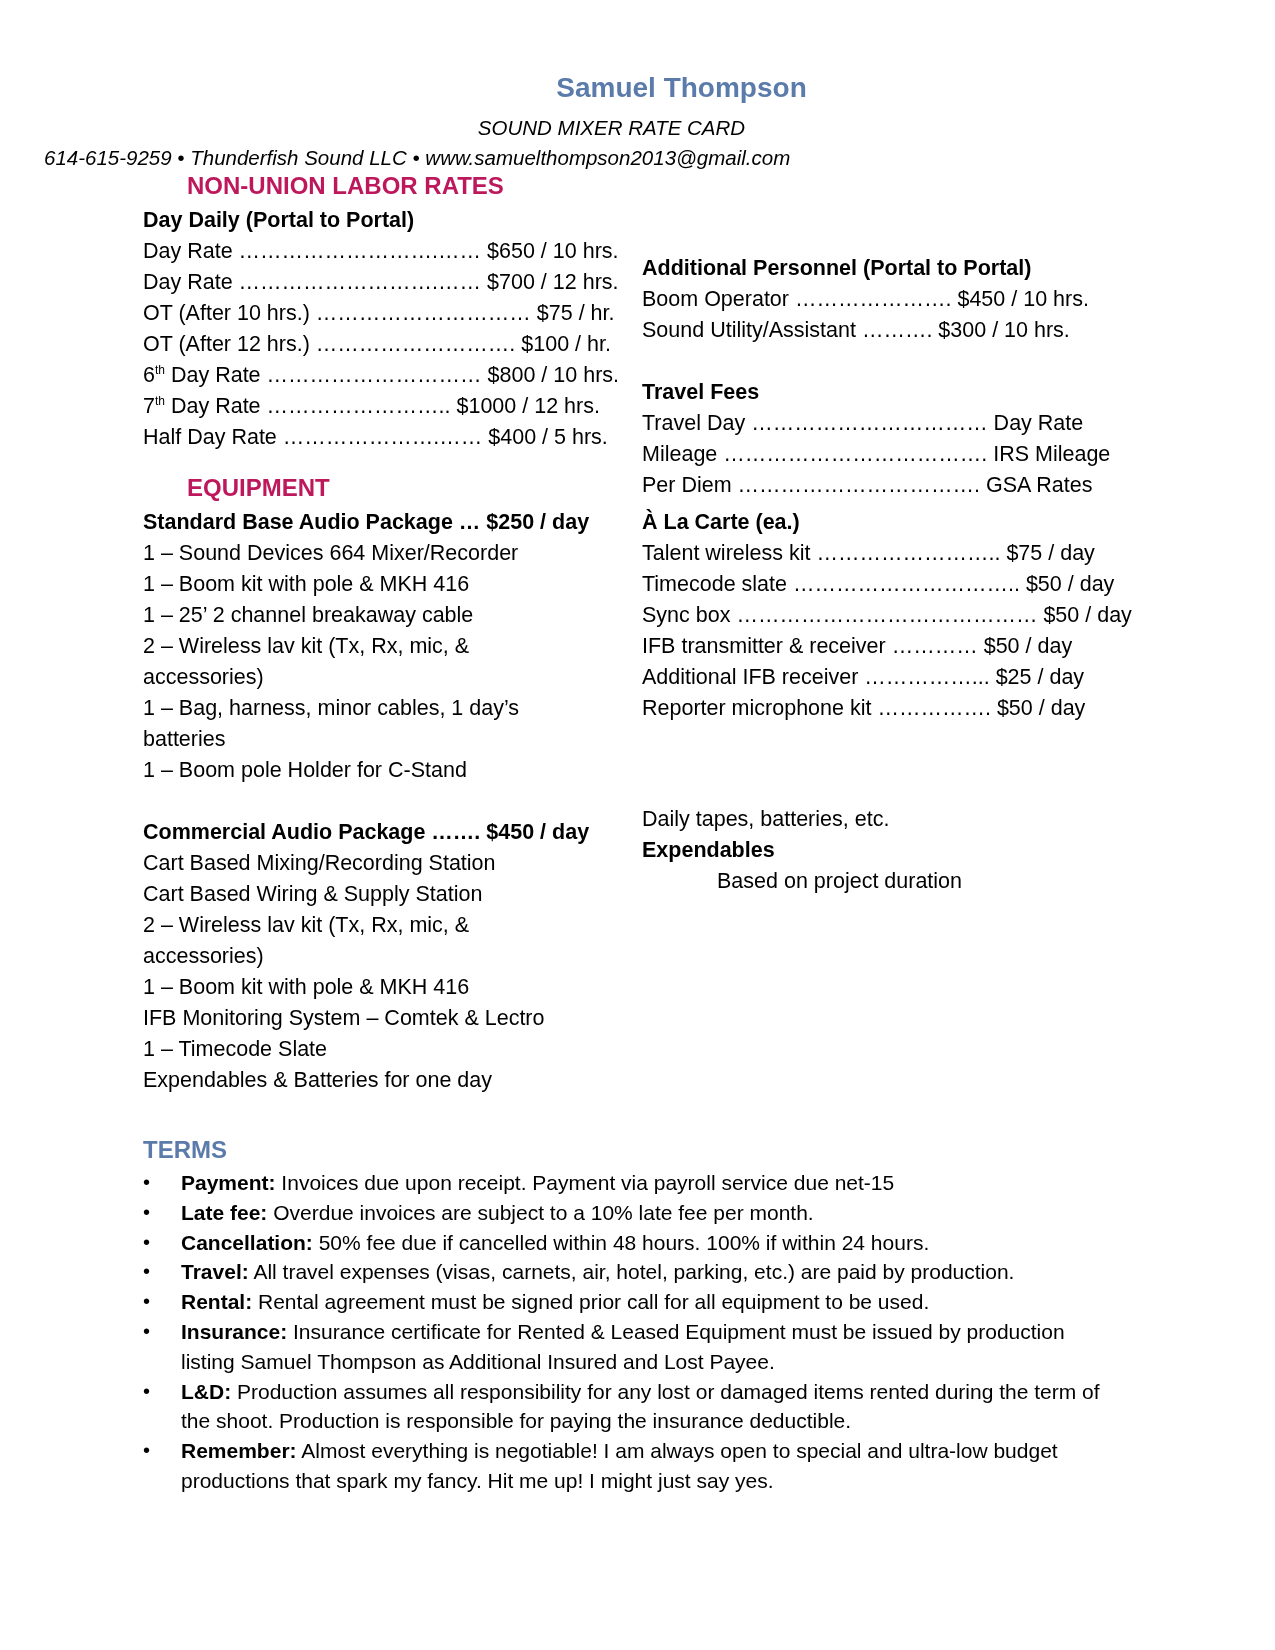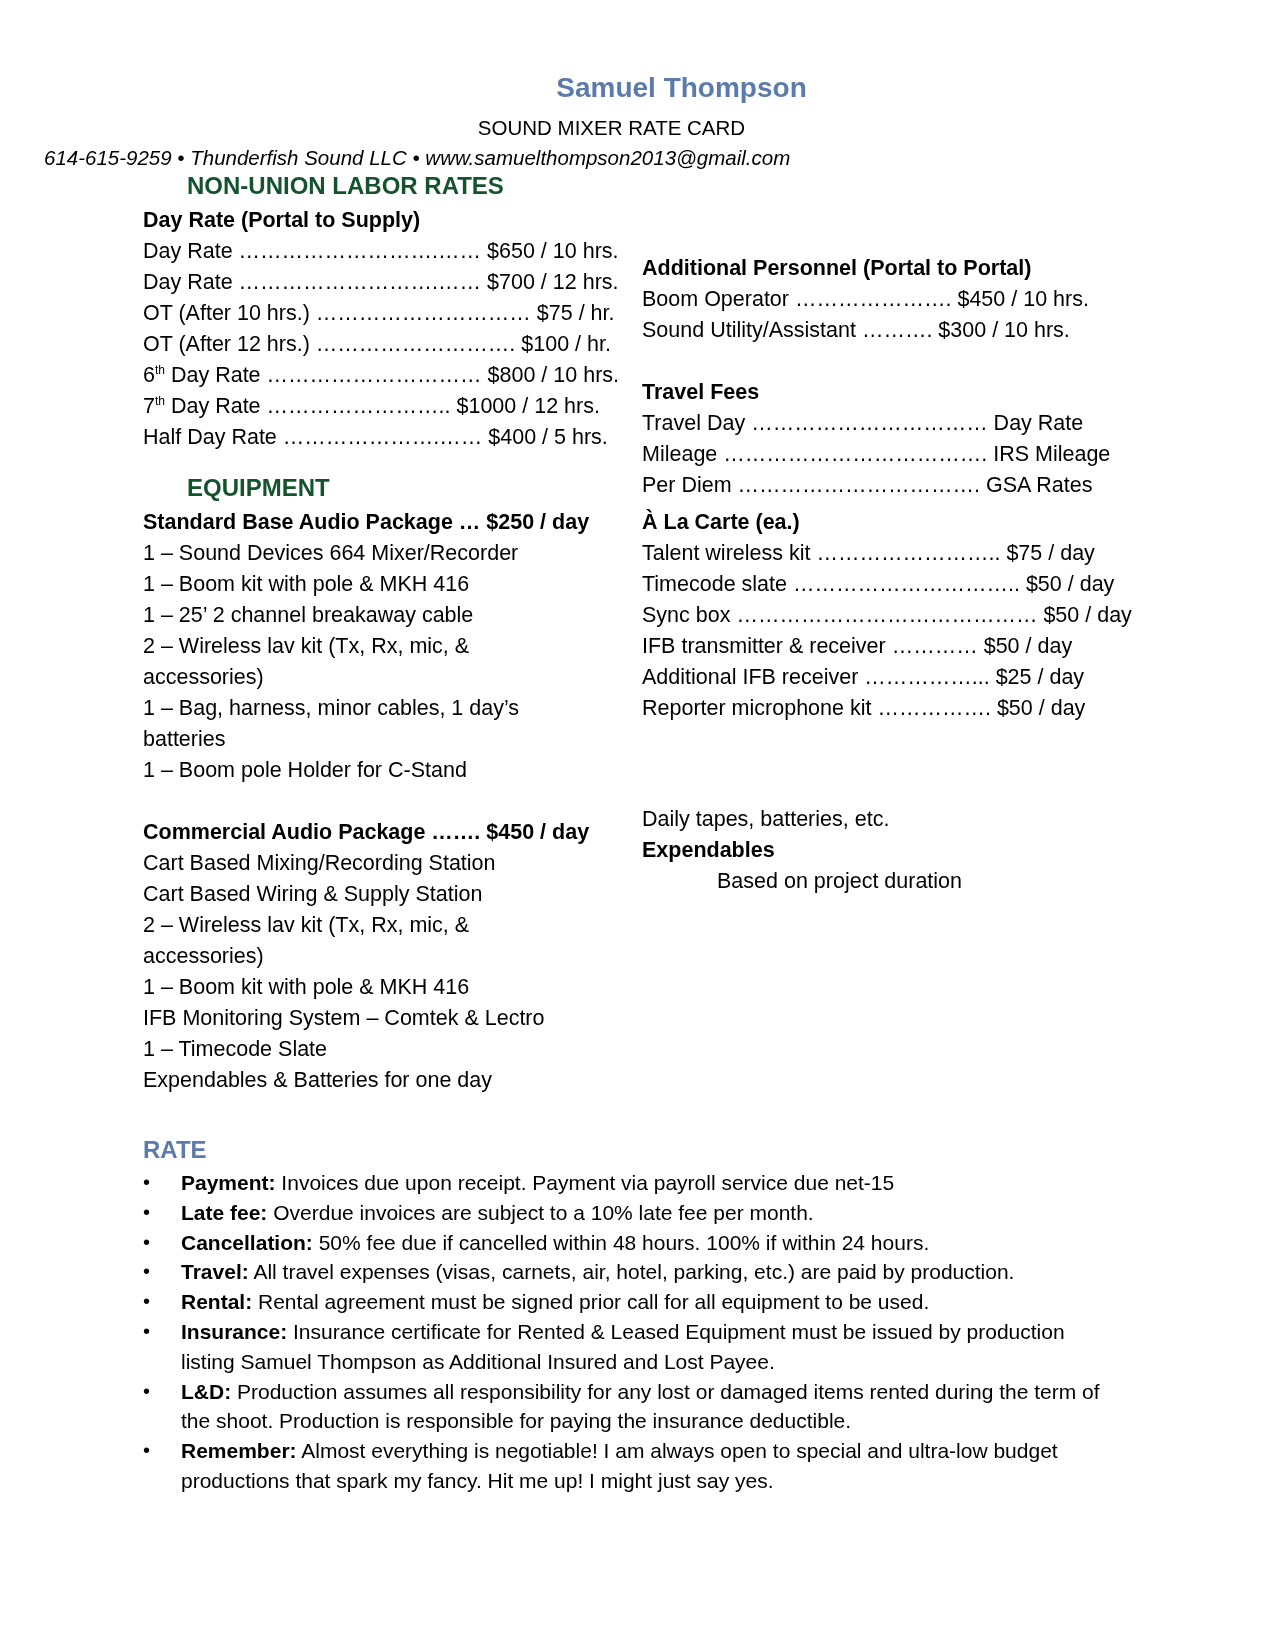--- a/index.html
+++ b/index.html
@@ -7,23 +7,23 @@
       width: 1275px; height: 1650px; position: relative; overflow: hidden;
       font-family: "Liberation Sans", "DejaVu Sans", sans-serif;
       color: #000000;
     }
     .page { position: absolute; left: 0; top: 0; width: 1275px; height: 1650px; }
     .abs { position: absolute; white-space: nowrap; margin-left: 44px; }
     .title {
       left: 0; width: 1275px; text-align: center; top: 72px;
       font-size: 28px; font-weight: bold; color: #5b7bab; letter-spacing: 0px;
     }
-    .subtitle { left: 0; width: 1135px; text-align: center; top: 116px; font-size: 20.5px; }
+    .subtitle { left: 0; width: 1135px; text-align: center; top: 116px; font-size: 20.5px; font-style: italic; }
     .contact { left: 0; width: 1275px; text-align: left; top: 146px; font-size: 20.5px; font-style: italic; }
-    .section-h { font-size: 24px; font-weight: bold; color: #14532d; }
+    .section-h { font-size: 24px; font-weight: bold; color: #be185d; }
     .col { position: absolute; }
     .col .row { height: 31px; line-height: 31px; font-size: 21.5px; white-space: nowrap; }
     .col .row.bold { font-weight: bold; }
     .col .gap { height: 31px; }
     sup { font-size: 12px; vertical-align: 8px; line-height: 0; }
     .indent { padding-left: 75px; }
     .terms { position: absolute; left: 143px; top: 1132px; width: 960px; }
     .terms .th { font-size: 24px; font-weight: bold; color: #5b7bab; height: 36px; line-height: 36px; }
     .term { position: relative; padding-left: 38px; font-size: 21px; line-height: 29.8px; }
     .term .bullet { position: absolute; left: 0px; top: 0; width: 20px; font-size: 20px; }
@@ -34,21 +34,21 @@
 
 <div class="page">
 
   <div class="abs title">Samuel Thompson</div>
   <div class="abs subtitle">SOUND MIXER RATE CARD</div>
   <div class="abs contact">614-615-9259 • Thunderfish Sound LLC • www.samuelthompson2013@gmail.com</div>
 
   <div class="abs section-h" style="left:143px; top:172px;">NON-UNION LABOR RATES</div>
 
   <div class="col" style="left:143px; top:205px;">
-    <div class="row bold">Day Rate (Portal to Supply)</div>
+    <div class="row bold">Day Daily (Portal to Portal)</div>
     <div id="day-rate-rows">
         <div class="row"><span>Day Rate </span><span>……………………….……</span><span> $650 / 10 hrs.</span></div>
         <div class="row"><span>Day Rate </span><span>……………………….……</span><span> $700 / 12 hrs.</span></div>
         <div class="row"><span>OT (After 10 hrs.) </span><span>…………………………</span><span> $75 / hr.</span></div>
         <div class="row"><span>OT (After 12 hrs.) </span><span>……………………….</span><span> $100 / hr.</span></div>
         <div class="row"><span>6</span><sup>th</sup><span> Day Rate </span><span>…………………………</span><span> $800 / 10 hrs.</span></div>
         <div class="row"><span>7</span><sup>th</sup><span> Day Rate </span><span>……………………..</span><span> $1000 / 12 hrs.</span></div>
         <div class="row"><span>Half Day Rate </span><span>………………….……</span><span> $400 / 5 hrs.</span></div>
       </div>
   </div>
@@ -108,21 +108,21 @@
       </div>
   </div>
 
   <div class="col" style="left:642px; top:804px;">
     <div class="row">Daily tapes, batteries, etc.</div>
     <div class="row bold">Expendables</div>
     <div class="row indent">Based on project duration</div>
   </div>
 
   <div class="terms">
-    <div class="th">RATE</div>
+    <div class="th">TERMS</div>
     <div id="terms-list">
         <div class="term"><span class="bullet">•</span><span class="lbl">Payment:</span><span> Invoices due upon receipt. Payment via payroll service due net-15</span></div>
         <div class="term"><span class="bullet">•</span><span class="lbl">Late fee:</span><span> Overdue invoices are subject to a 10% late fee per month.</span></div>
         <div class="term"><span class="bullet">•</span><span class="lbl">Cancellation:</span><span> 50% fee due if cancelled within 48 hours. 100% if within 24 hours.</span></div>
         <div class="term"><span class="bullet">•</span><span class="lbl">Travel:</span><span> All travel expenses (visas, carnets, air, hotel, parking, etc.) are paid by production.</span></div>
         <div class="term"><span class="bullet">•</span><span class="lbl">Rental:</span><span> Rental agreement must be signed prior call for all equipment to be used.</span></div>
         <div class="term"><span class="bullet">•</span><span class="lbl">Insurance:</span><span> Insurance certificate for Rented &amp; Leased Equipment must be issued by production listing Samuel Thompson as Additional Insured and Lost Payee.</span></div>
         <div class="term"><span class="bullet">•</span><span class="lbl">L&amp;D:</span><span> Production assumes all responsibility for any lost or damaged items rented during the term of the shoot. Production is responsible for paying the insurance deductible.</span></div>
         <div class="term"><span class="bullet">•</span><span class="lbl">Remember:</span><span> Almost everything is negotiable! I am always open to special and ultra-low budget productions that spark my fancy. Hit me up! I might just say yes.</span></div>
       </div>

